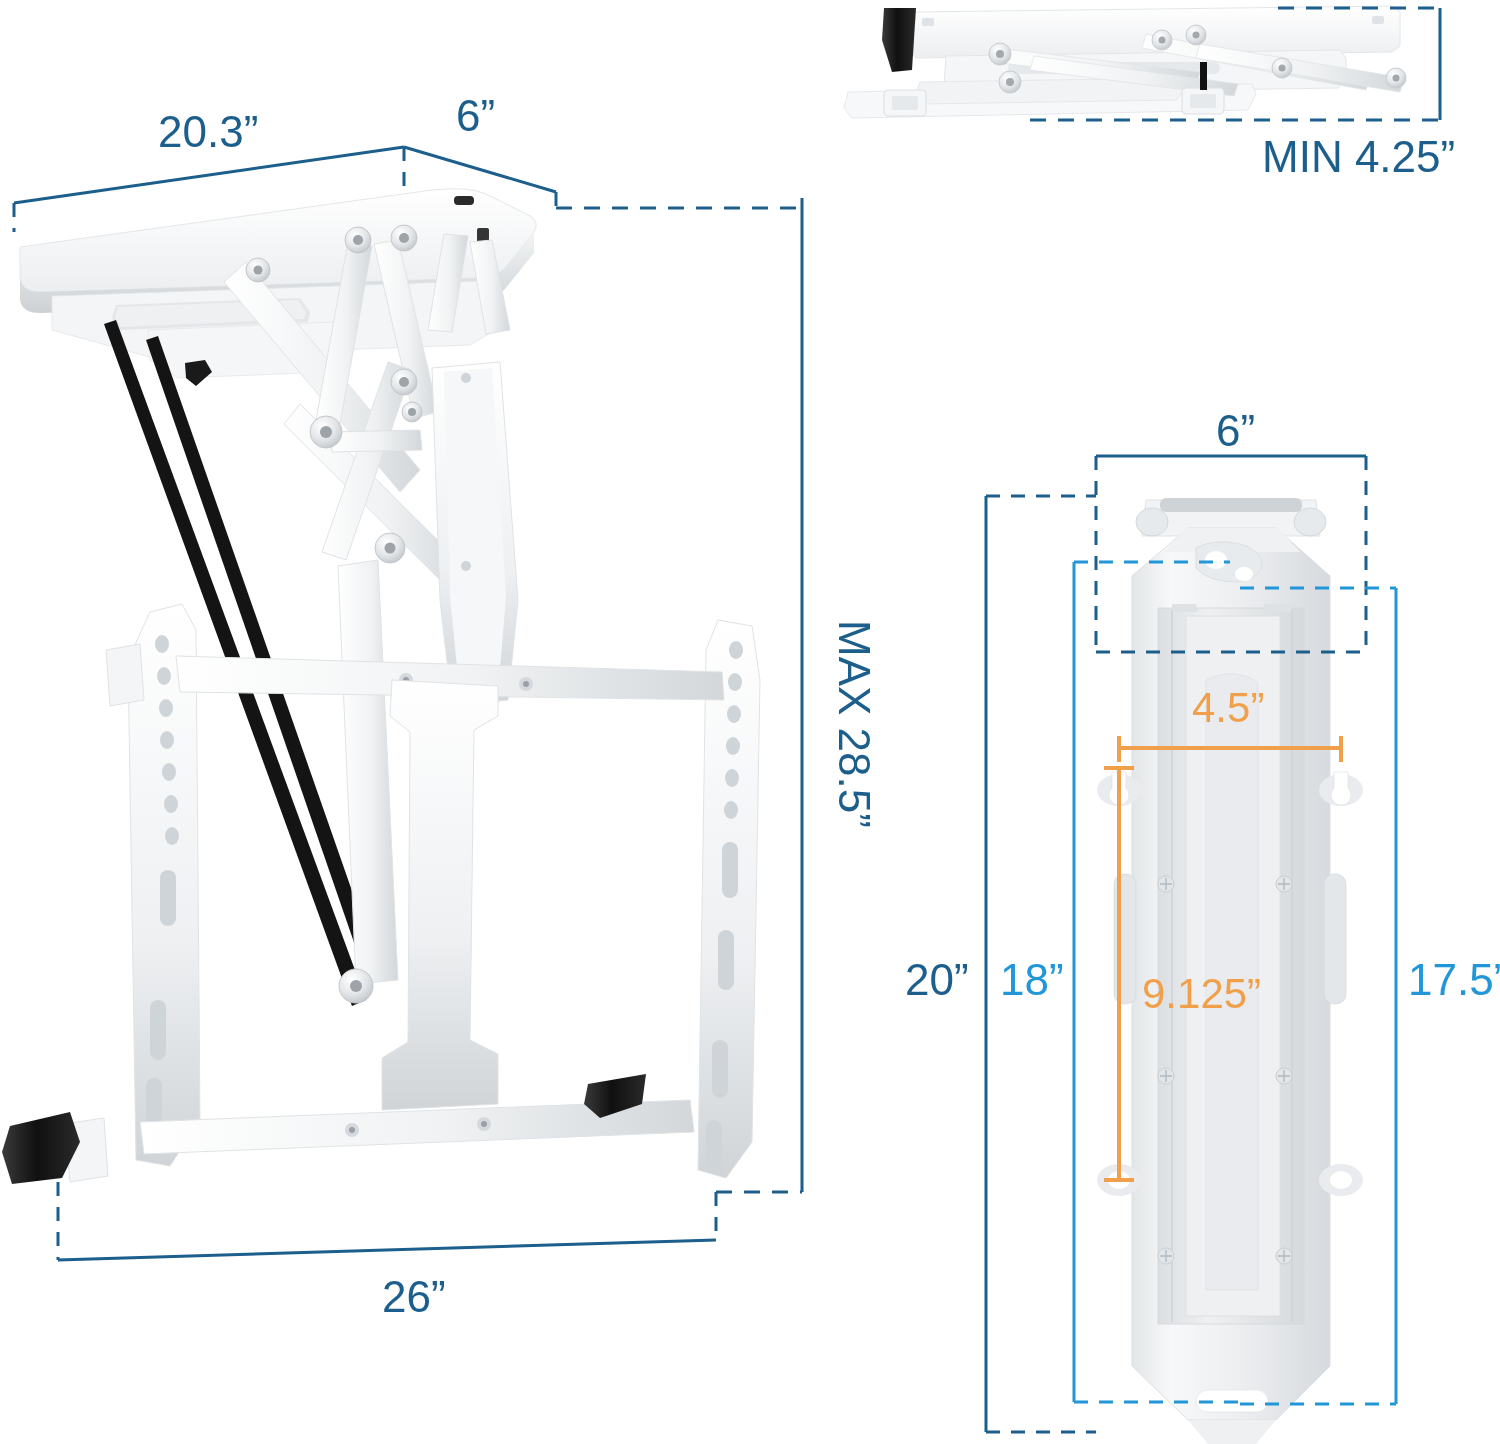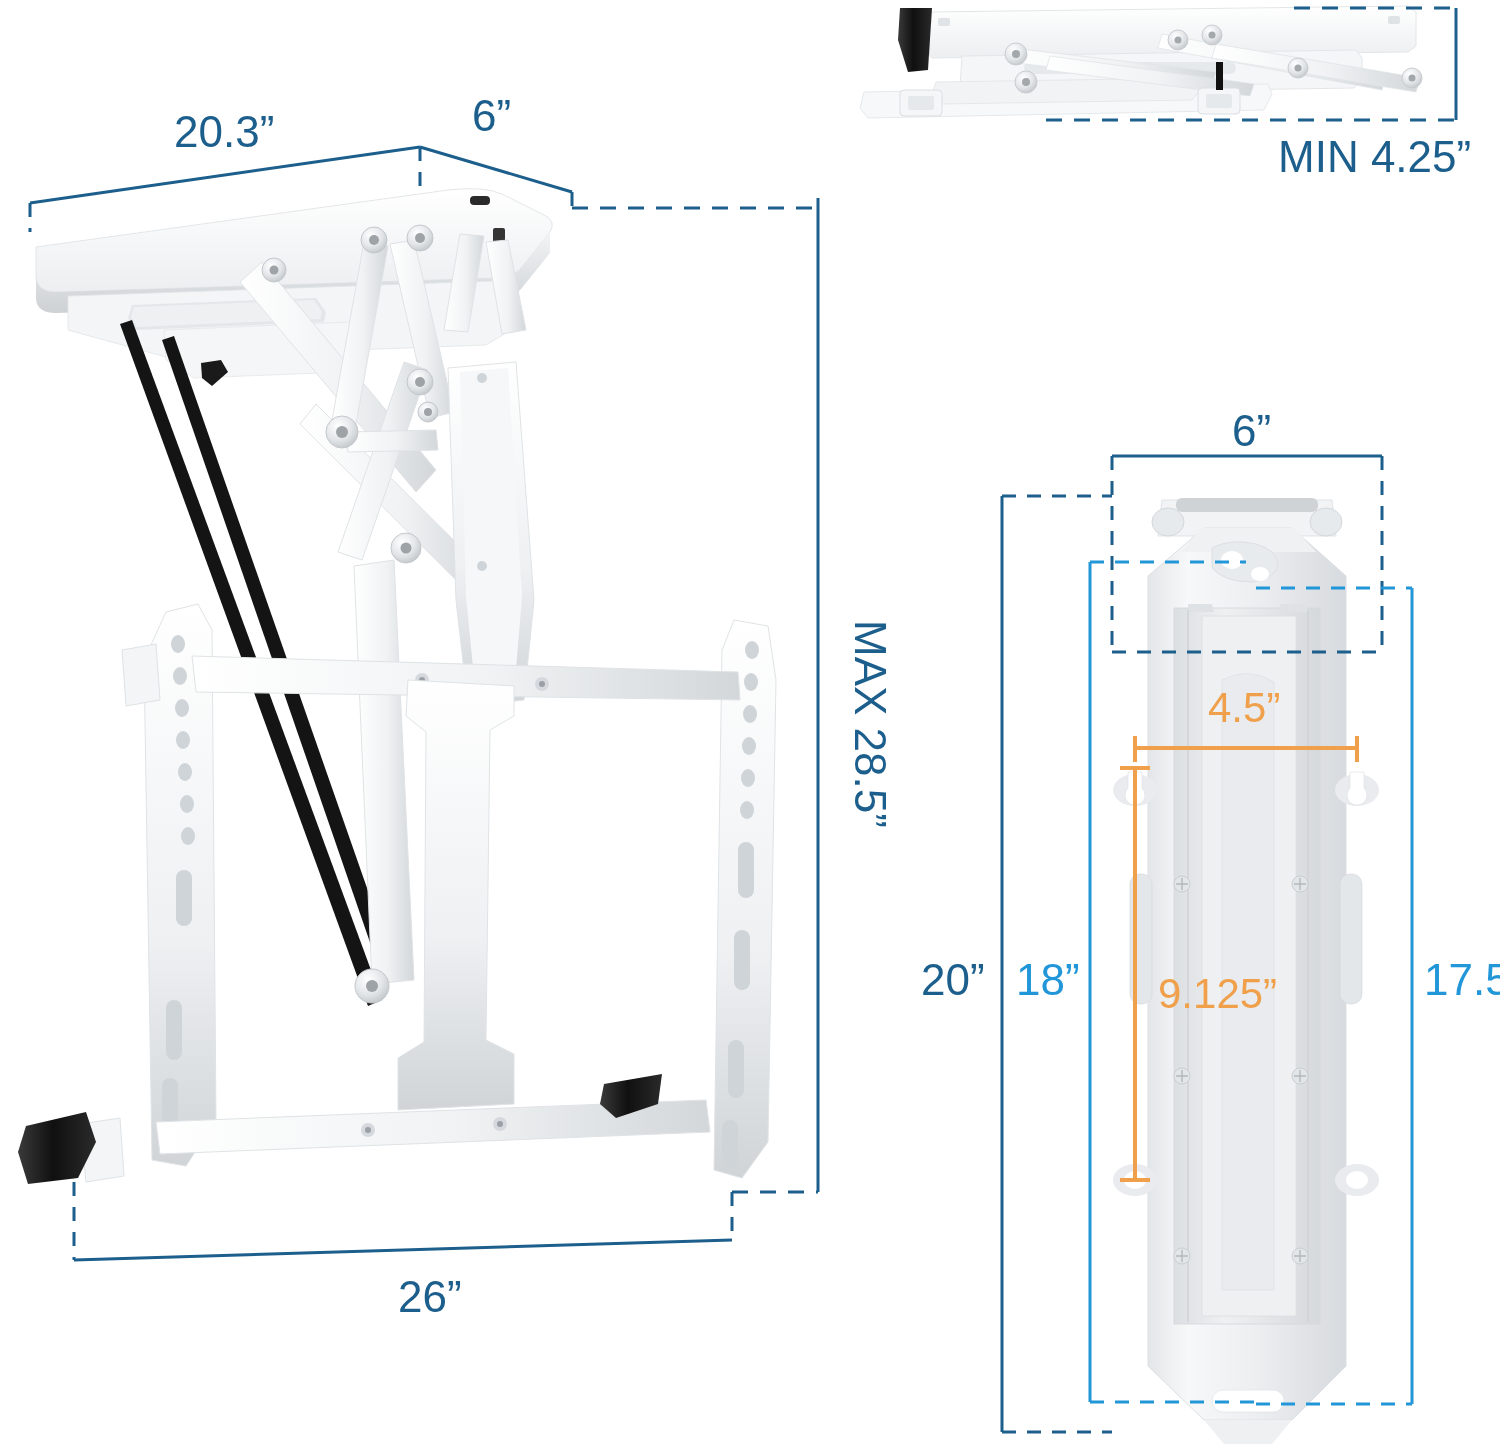--- a/index.html
+++ b/index.html
@@ -1,21 +1,21 @@
 <!DOCTYPE html>
 <html><head>
 <meta charset="utf-8">
 <style>
   * { margin:0; padding:0; box-sizing:border-box; }
   html,body{ background:#ffffff; }
   body{
     width:1500px; height:1444px; position:relative; overflow:hidden;
     font-family:"Liberation Sans", sans-serif;
   }
-  #stage{ position:absolute; inset:0;margin-left:16px; }
+  #stage{ position:absolute; inset:0; }
   svg.layer{ position:absolute; left:0; top:0; width:1500px; height:1444px; overflow:visible; }
   .dimtext{ font-family:"Liberation Sans", sans-serif; font-weight:400; }
 </style>
 </head>
 <body>
 
 <div id="stage">
 
 <svg class="layer" viewBox="0 0 1500 1444">
   <defs>

